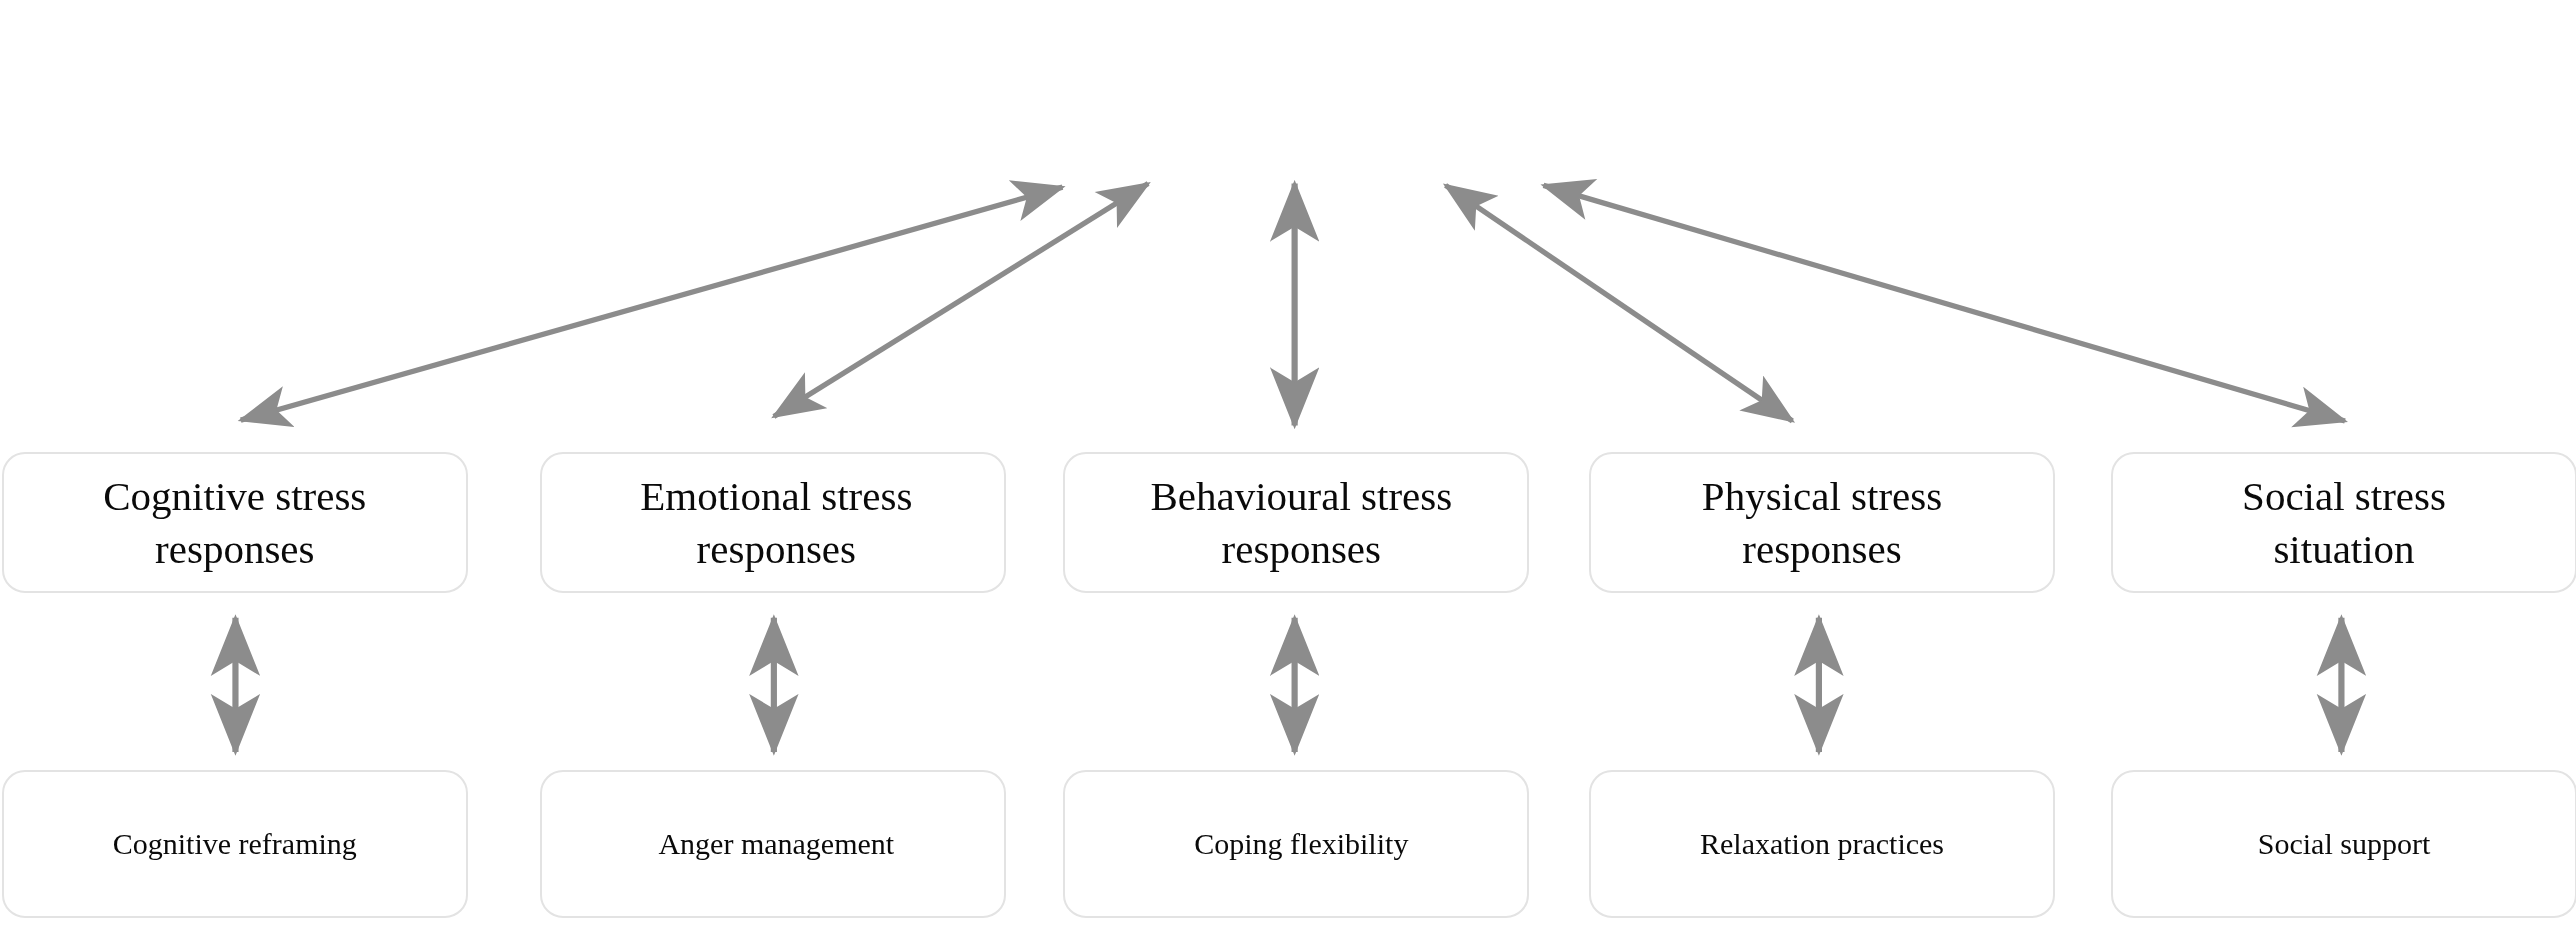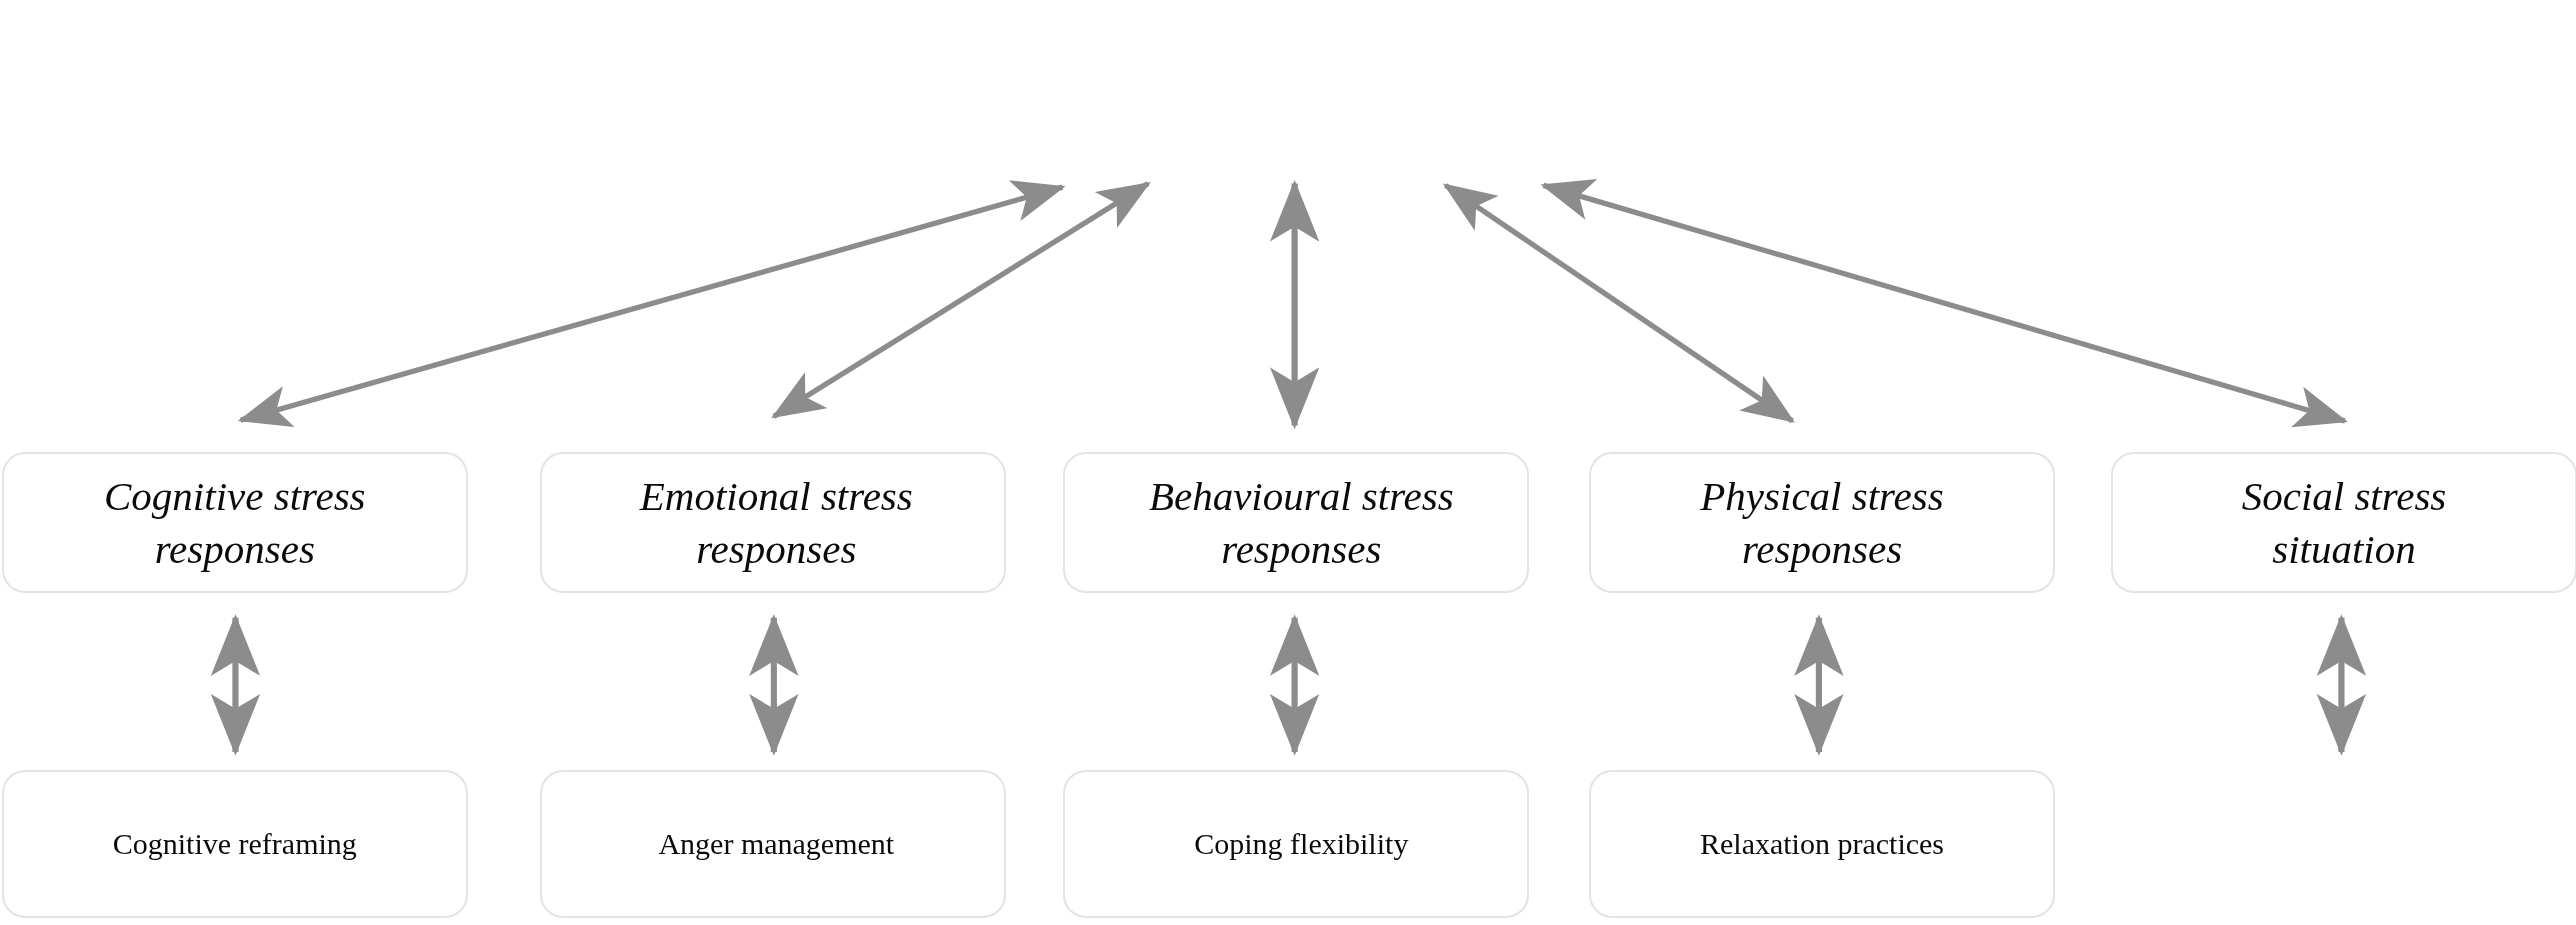--- a/index.html
+++ b/index.html
@@ -40,21 +40,20 @@
     width: 463px;
     height: 146px;
     font-size: 47px;
   }
   
   .row-responses {
     top: 452px;
     width: 466px;
     height: 141px;
     font-size: 41px;
-    font-style: italic;
   }
   
   .row-strategies {
     top: 770px;
     width: 466px;
     height: 148px;
     font-size: 30px;
   }
   .col-0 { left: 1.8px; }
   .col-1 { left: 540px; padding-left: 19px; }
@@ -134,15 +133,18 @@
   </div>
   <div class="node row-strategies col-1">
     <span class="node-label">Anger management</span>
   </div>
   <div class="node row-strategies col-3">
     <span class="node-label">Relaxation practices</span>
   </div>
   <div class="node row-strategies col-2">
     <span class="node-label">Coping flexibility</span>
   </div>
+  <div class="node row-strategies col-4">
+    <span class="node-label">Social support</span>
+  </div>
 
 </div>
 
 
 </body></html>

